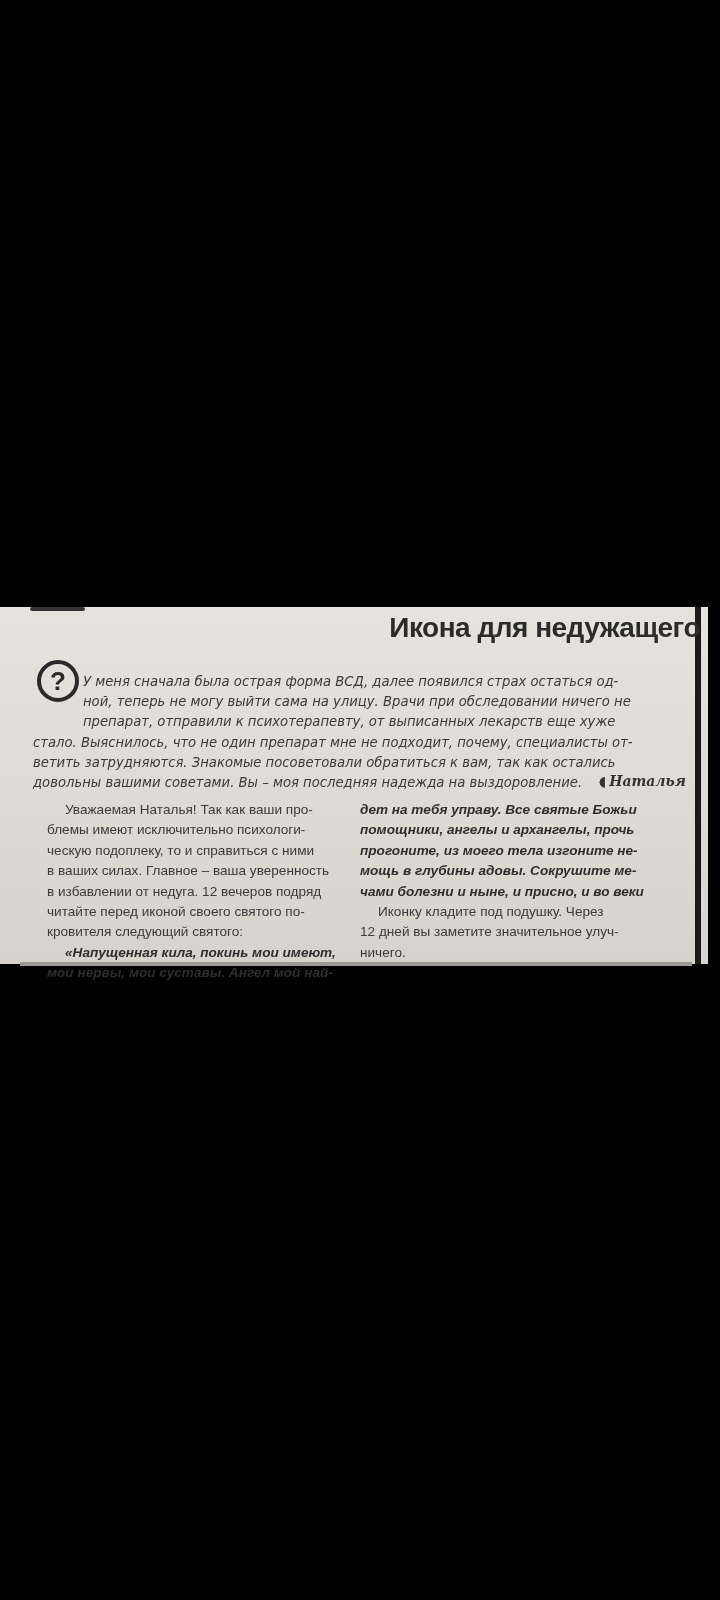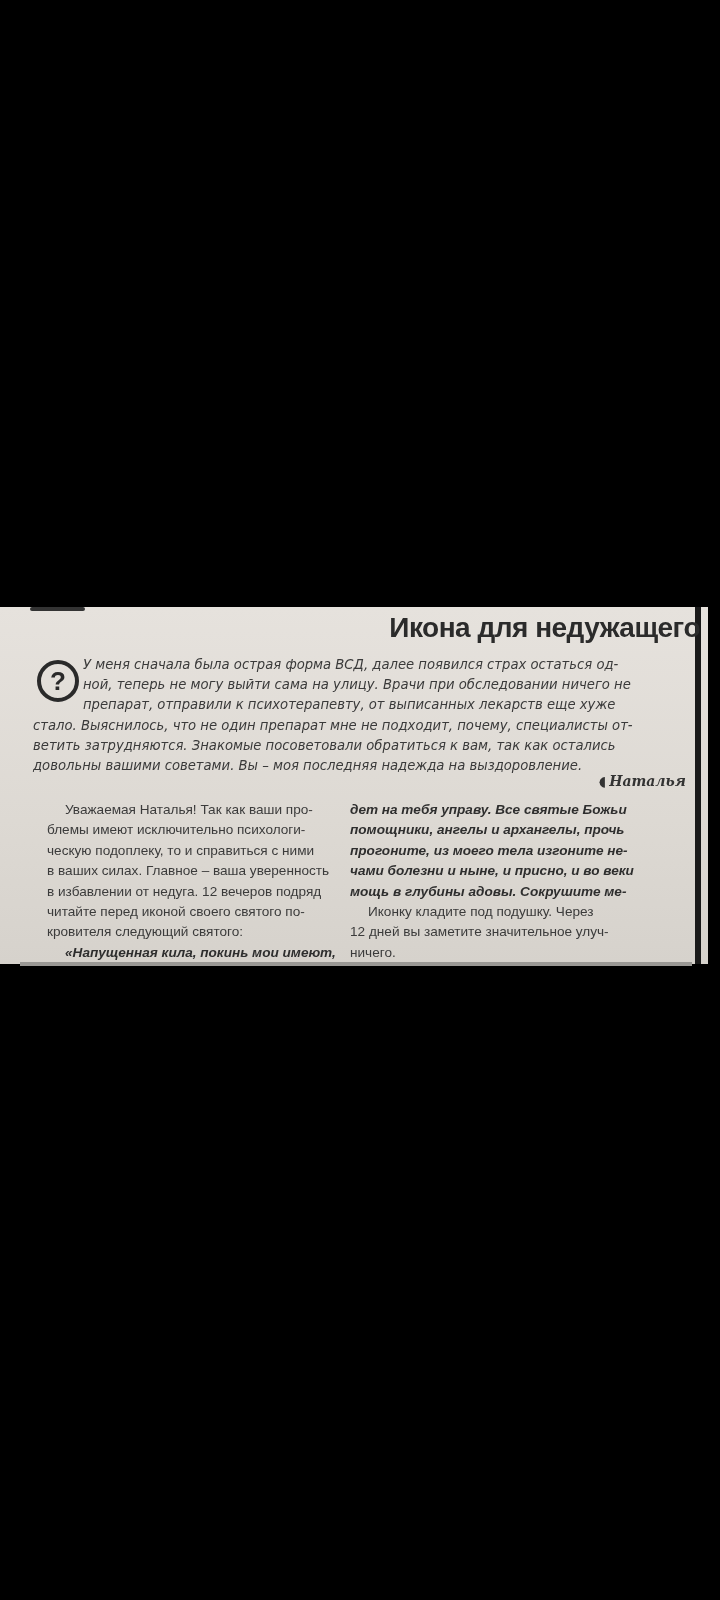--- a/index.html
+++ b/index.html
@@ -27,40 +27,40 @@
       font-size: 28px; color: #2b2b2b; letter-spacing: -0.5px;
     }
     .qicon {
       position: absolute; left: 37px; top: 660px; width: 34px; height: 34px;
       border: 4px solid #2a2a2a; border-radius: 50%;
       display: flex; align-items: center; justify-content: center;
       font-weight: bold; font-size: 26px; color: #2a2a2a;
       font-family: "Liberation Sans", sans-serif; line-height: 1;
     }
     .question {
-      position: absolute; left: 33px; top: 655px; width: 660px;
+      position: absolute; left: 33px; top: 672px; width: 660px;
       font-family: "DejaVu Sans", sans-serif; font-style: italic;
       font-size: 13.2px; line-height: 20.2px; color: #3a3a3a;
       text-align: justify;
     }
     .question .line { display: block; white-space: nowrap; }
     .question .indent { padding-left: 50px; }
     .signature {
       position: absolute; right: 34px; top: 773px;
       font-family: "DejaVu Serif", serif; font-style: italic; font-weight: bold;
       font-size: 14px; color: #333;
     }
     .signature .mark { font-style: normal; margin-right: 3px; }
     .col {
       position: absolute; top: 800px;
       font-size: 13.6px; line-height: 20.4px; color: #3b3b3b;
     }
     .col .line { display: block; white-space: nowrap; }
     .col-left { left: 47px; width: 300px; font-family: "Liberation Sans", sans-serif; }
-    .col-right { left: 350px; width: 330px; font-family: "Liberation Sans", sans-serif; }
+    .col-right { left: 360px; width: 330px; font-family: "Liberation Sans", sans-serif; }
     .bi { font-style: italic; font-weight: bold; color: #2e2e2e; }
     .ind { padding-left: 18px; }
     .bottom-rule {
       position: absolute; left: 20px; top: 962px; width: 672px; height: 4px;
       background: #9a9894;
     }
   </style>
 </head>
 <body>
 
@@ -87,26 +87,27 @@
 
 <div class="col col-left">
   <span class="line ind">Уважаемая Наталья! Так как ваши про-</span>
   <span class="line">блемы имеют исключительно психологи-</span>
   <span class="line">ческую подоплеку, то и справиться с ними</span>
   <span class="line">в ваших силах. Главное – ваша уверенность</span>
   <span class="line">в избавлении от недуга. 12 вечеров подряд</span>
   <span class="line">читайте перед иконой своего святого по-</span>
   <span class="line">кровителя следующий святого:</span>
   <span class="line ind bi">«Напущенная кила, покинь мои имеют,</span>
+  <span class="line bi">мои нервы, мои суставы. Ангел мой най-</span>
 </div>
 
 <div class="col col-right">
   <span class="line bi">дет на тебя управу. Все святые Божьи</span>
   <span class="line bi">помощники, ангелы и архангелы, прочь</span>
   <span class="line bi">прогоните, из моего тела изгоните не-</span>
+  <span class="line bi">мощь в глубины адовы. Сокрушите ме-</span>
   <span class="line bi">чами болезни и ныне, и присно, и во веки</span>
-  <span class="line bi">мощь в глубины адовы. Сокрушите ме-</span>
   <span class="line ind">Иконку кладите под подушку. Через</span>
   <span class="line">12 дней вы заметите значительное улуч-</span>
   <span class="line">ничего.</span>
 </div>
 
 <div class="bottom-rule"></div>
 
 </body></html>

